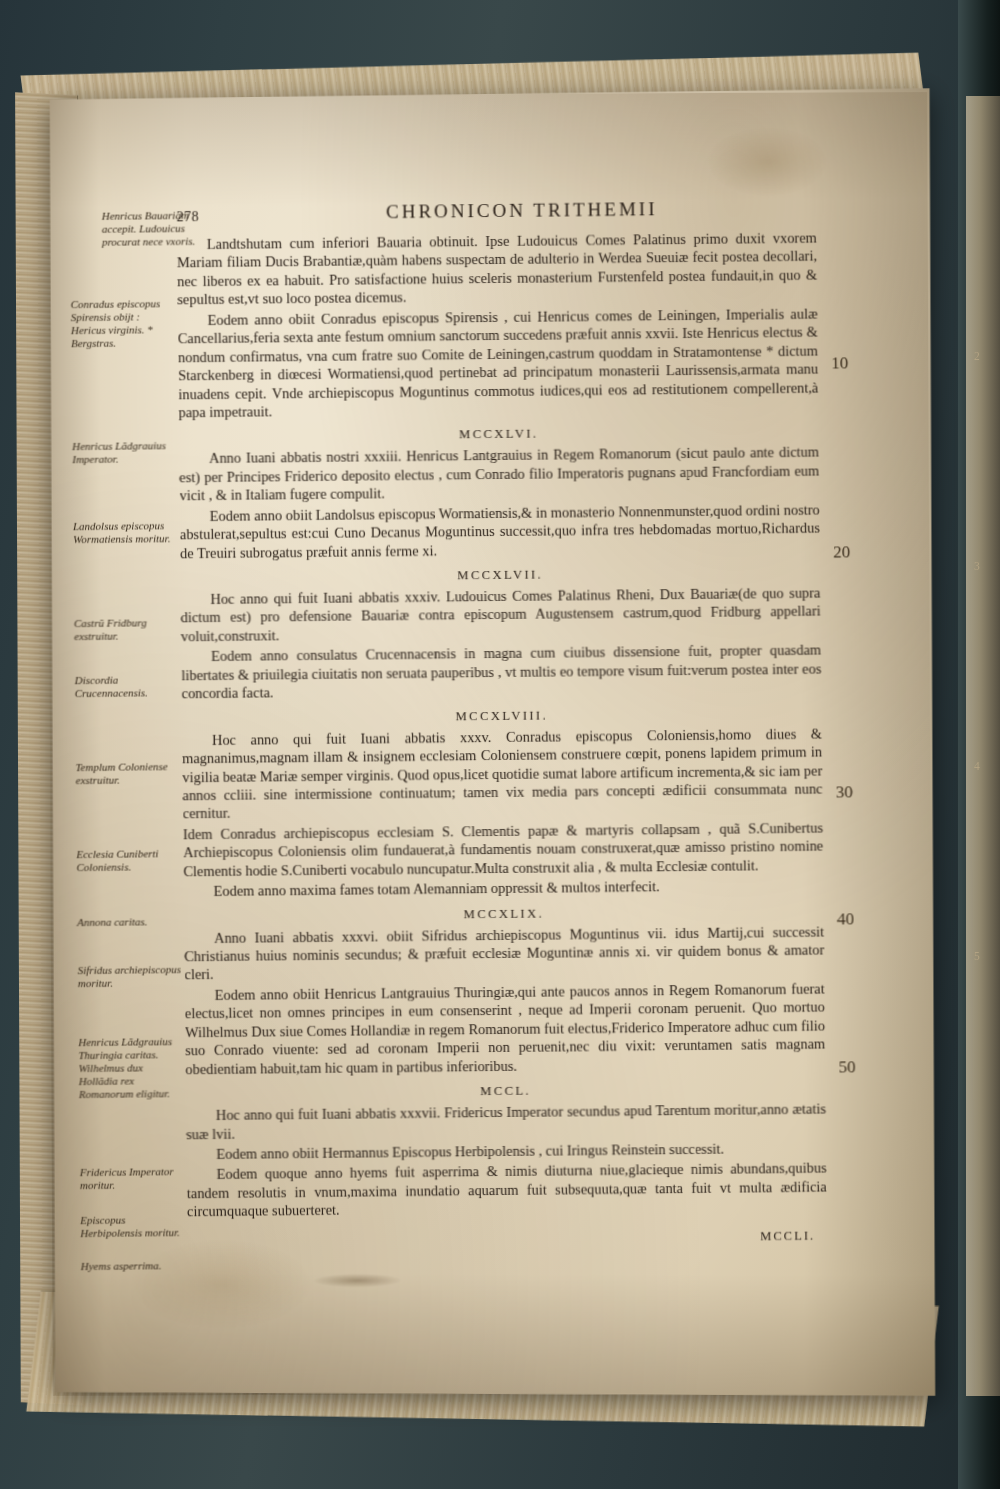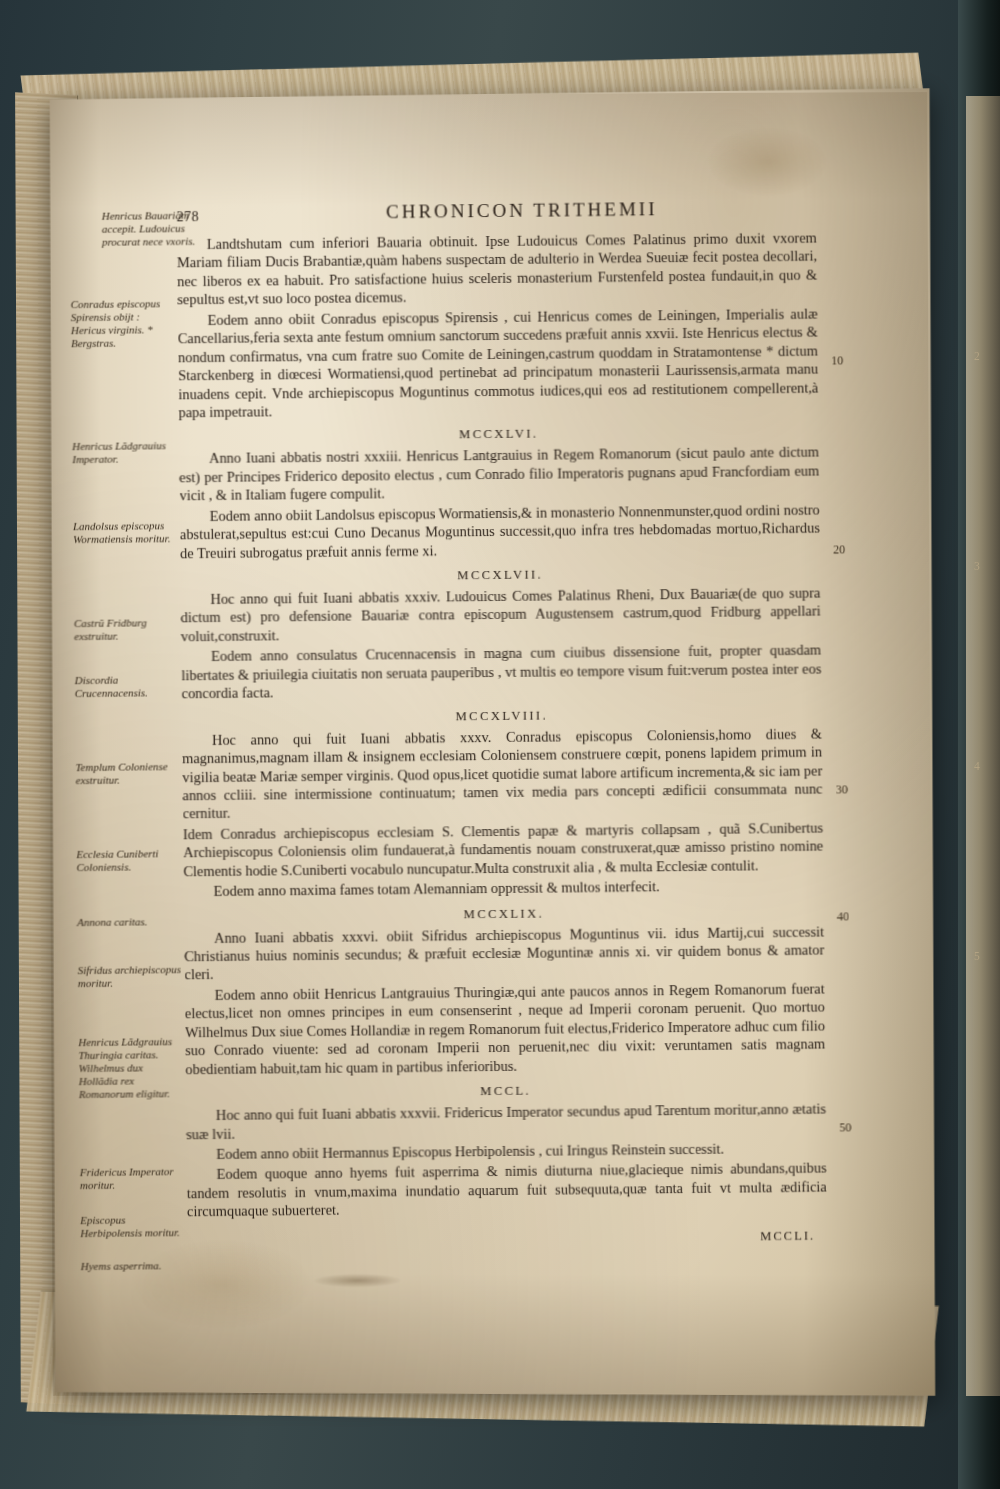--- a/index.html
+++ b/index.html
@@ -107,21 +107,21 @@
     position:absolute;left:62px;top:142px;width:104px;
     transform:rotate(-0.35deg);
     color:#342819;
   }
   .mnote{
     position:absolute;font-style:italic;font-size:11px;line-height:1.18;
     width:104px;
   }
   
   .linenums{position:absolute;left:822px;top:142px;width:36px;transform:rotate(-0.35deg);color:#3a2d1c;}
-  .lnum{position:absolute;font-size:12px;}
+  .lnum{position:absolute;font-size:17px;}
   .lnum-out{position:absolute;left:974px;font-size:11.5px;color:#b9a886;opacity:.8;}
 
   
   .wash{
     position:absolute;left:40px;top:36px;width:880px;height:1300px;
     background:
       radial-gradient(ellipse at 78% 8%, rgba(120,95,55,.22), rgba(0,0,0,0) 45%),
       radial-gradient(ellipse at 12% 92%, rgba(110,88,50,.20), rgba(0,0,0,0) 50%);
     mix-blend-mode:multiply;pointer-events:none;
   }
@@ -165,21 +165,21 @@
       <div class="mnote" style="top:964px;">Fridericus Imperator moritur.</div>
       <div class="mnote" style="top:1012px;">Episcopus Herbipolensis moritur.</div>
       <div class="mnote" style="top:1058px;">Hyems asperrima.</div>
     </div>
 
     <div class="linenums">
       <div class="lnum" style="top:155px;">10</div>
       <div class="lnum" style="top:344px;">20</div>
       <div class="lnum" style="top:536px;margin-top:48px;">30</div>
       <div class="lnum" style="top:704px;margin-top:7px;">40</div>
-      <div class="lnum" style="top:922px;">50</div>
+      <div class="lnum" style="top:859px;">50</div>
     </div>
 
     <div class="textblock">
       <div class="head">
         <div class="folio">278</div>
         <div class="runhead">CHRONICON TRITHEMII</div>
       </div>
 
       <p class="para first">Landtshutam cum inferiori Bauaria obtinuit.   Ipse Ludouicus Comes Palatinus primo duxit vxorem Mariam filiam Ducis Brabantiæ,quàm habens suspectam de adulterio in Werdea Sueuiæ fecit postea decollari, nec liberos ex ea habuit.  Pro satisfactione huius sceleris monasterium Furstenfeld postea fundauit,in quo &amp; sepultus est,vt suo loco postea dicemus.</p>
       <p class="para">Eodem anno obiit Conradus episcopus Spirensis , cui Henricus comes de Leiningen, Imperialis aulæ Cancellarius,feria sexta ante festum omnium sanctorum succedens præfuit annis xxvii. Iste Henricus electus &amp; nondum confirmatus, vna cum fratre suo Comite de Leiningen,castrum quoddam in Stratamontense * dictum Starckenberg in diœcesi Wormatiensi,quod pertinebat ad principatum monasterii Laurissensis,armata manu inuadens cepit.  Vnde archiepiscopus Moguntinus commotus iudices,qui eos ad restitutionem compellerent,à papa impetrauit.</p>

